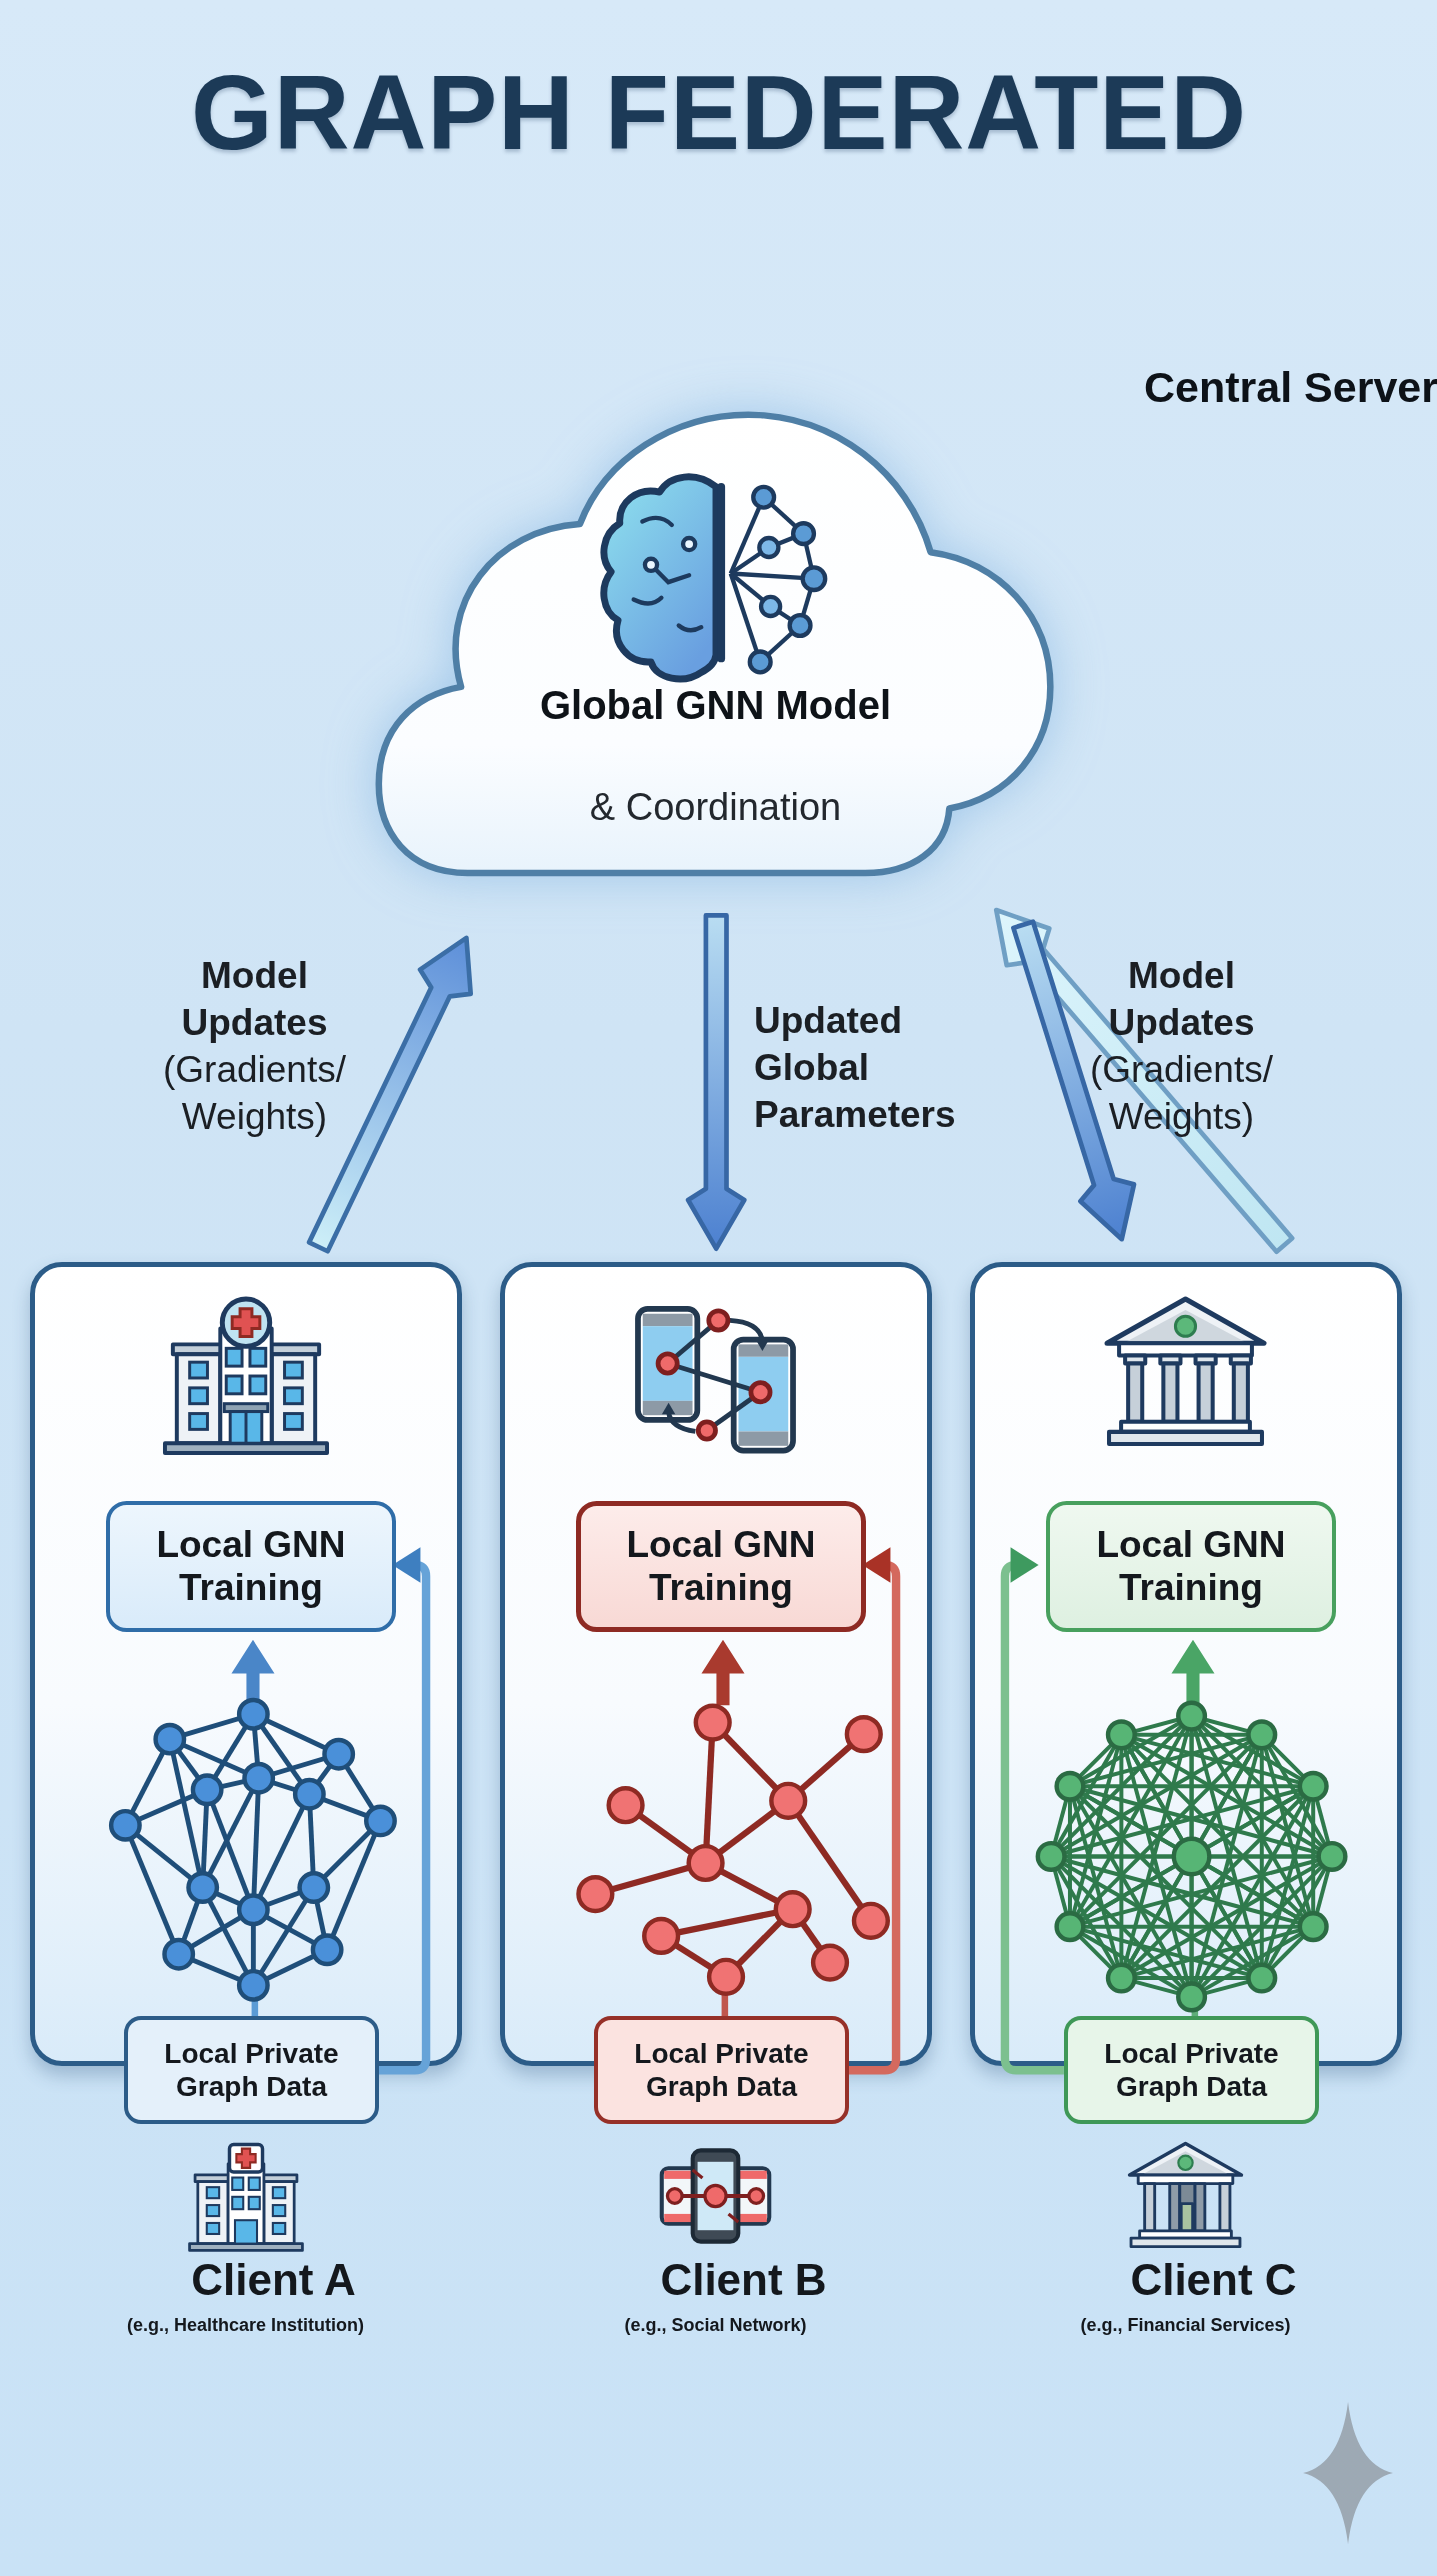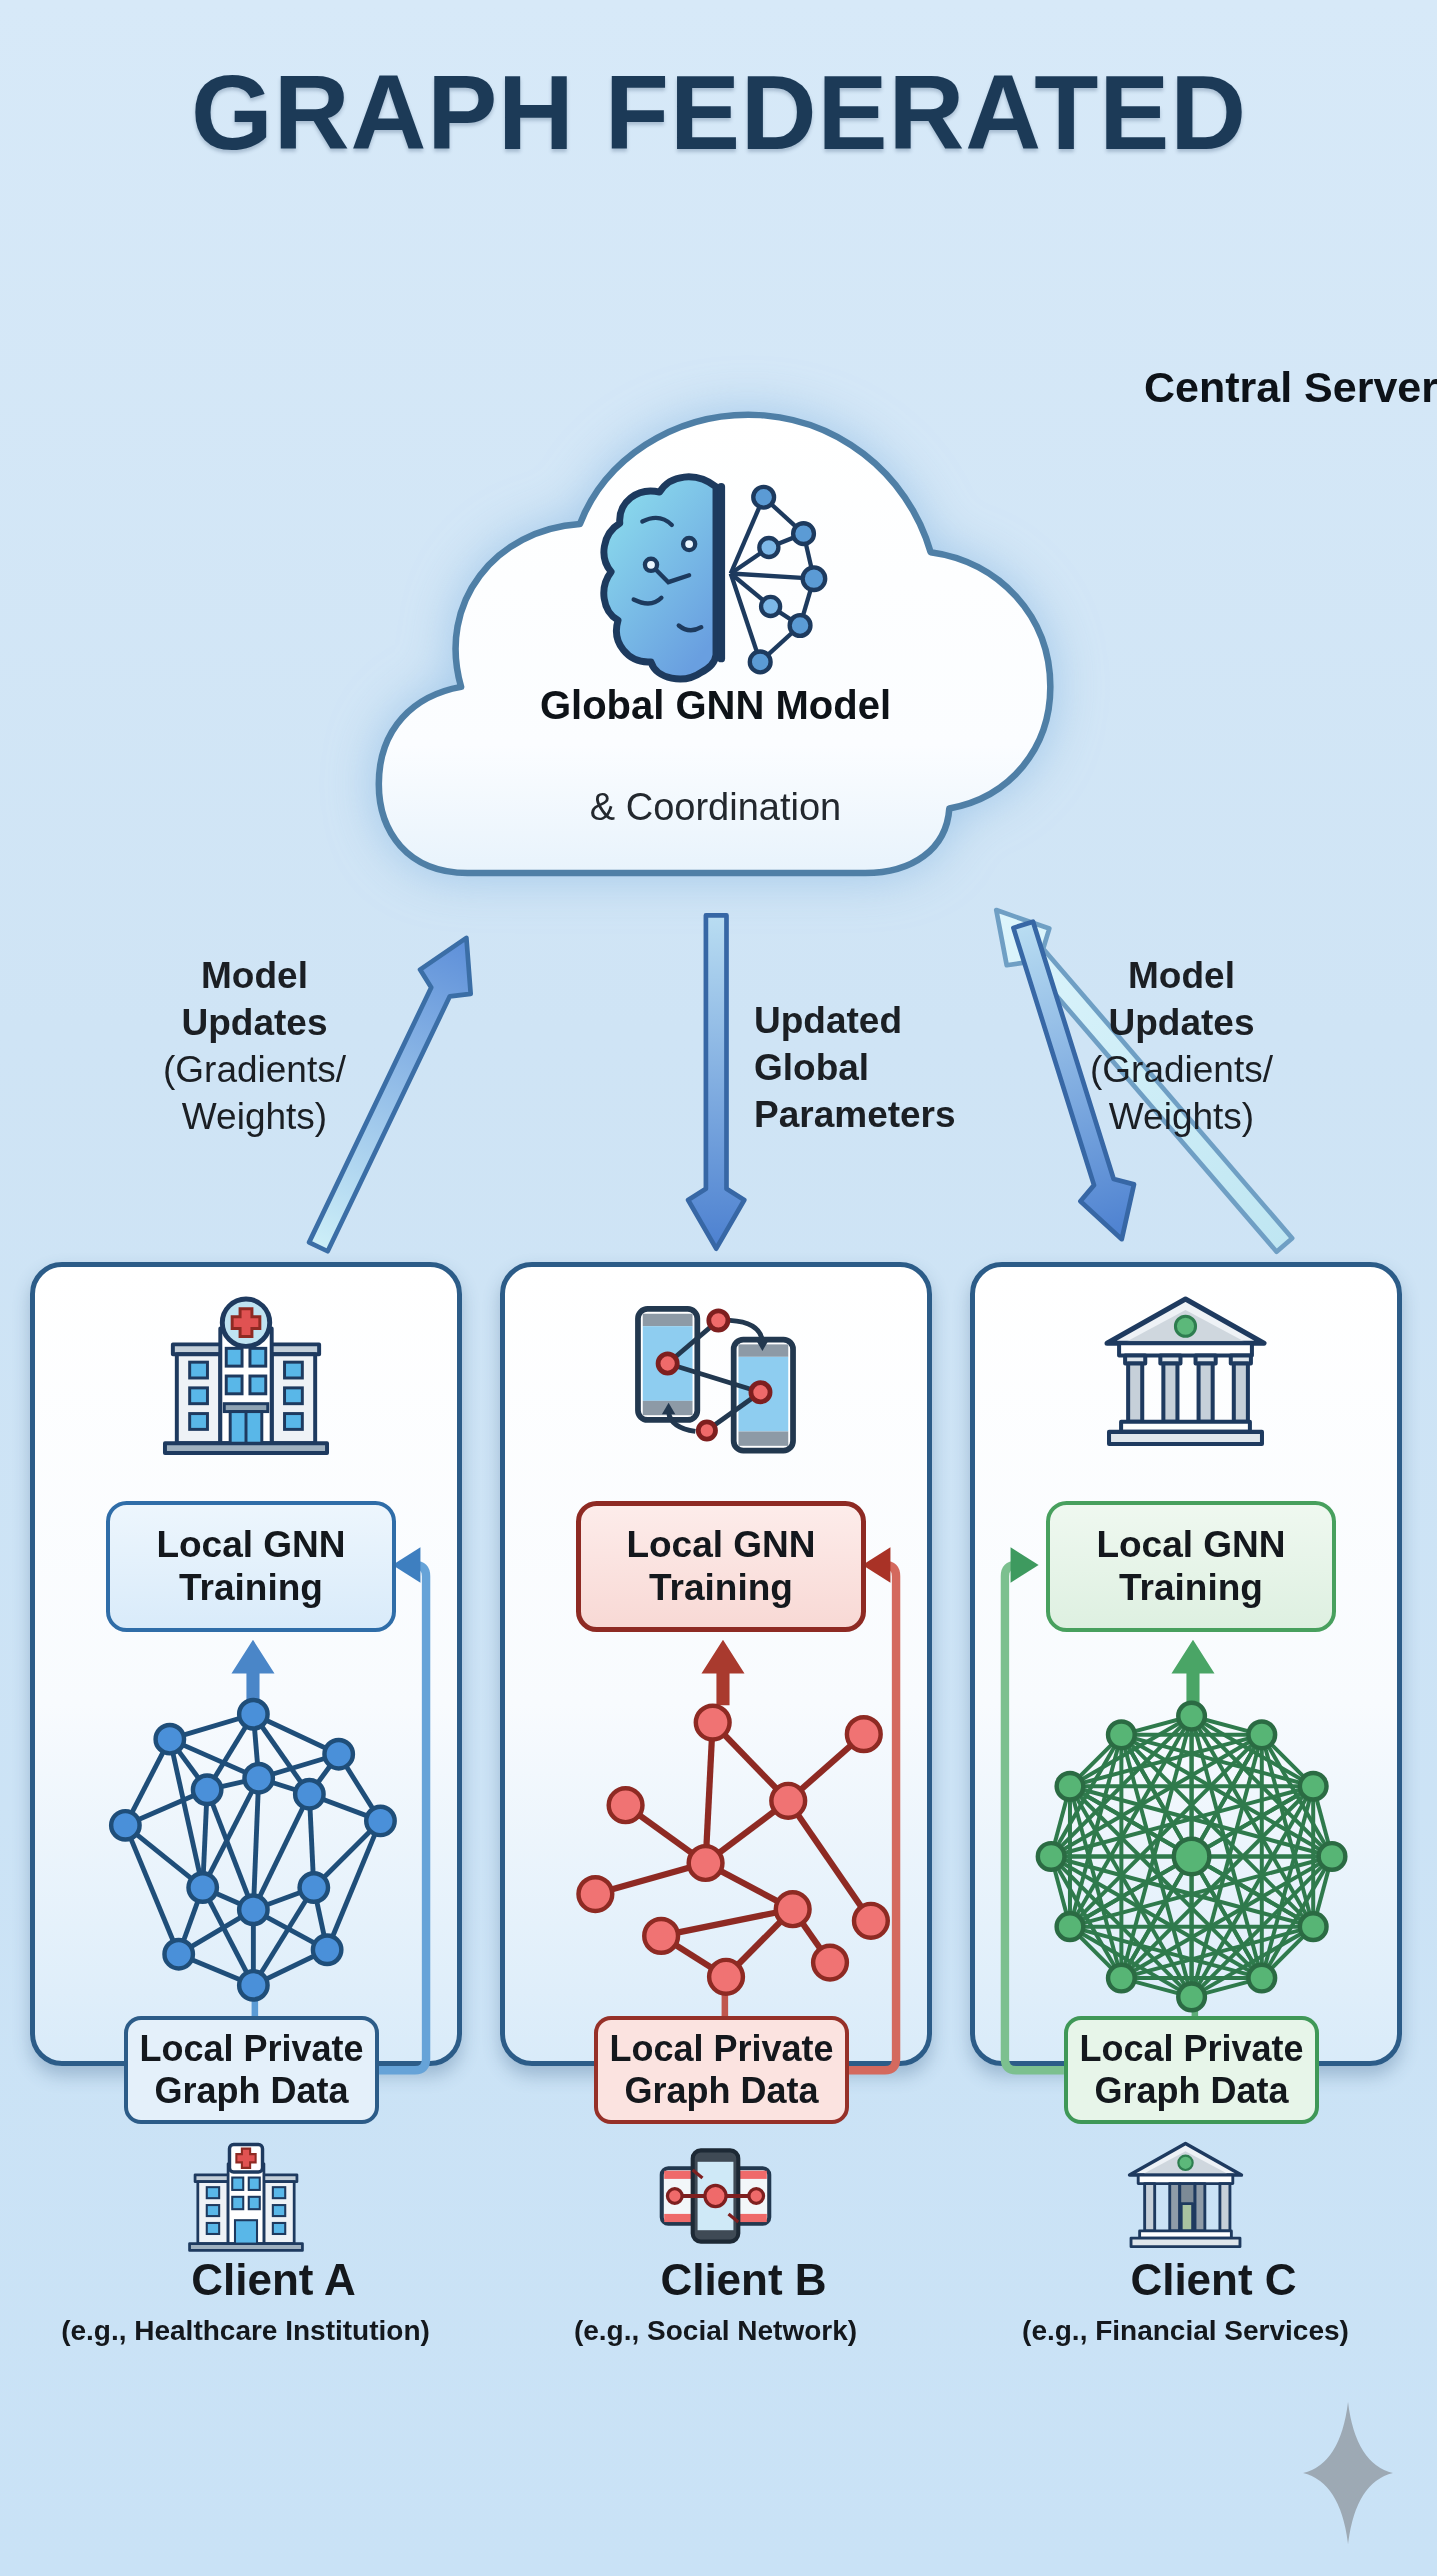--- a/index.html
+++ b/index.html
@@ -35,32 +35,32 @@
          background:linear-gradient(180deg,#ffffff 0%,#f8fbfe 55%,#d9ebf9 100%);
          box-shadow:0 9.4px 17px rgba(50,90,130,.30);}
   #panel-a{left:30px;} #panel-b{left:500px;} #panel-c{left:970px;}
   .panel-art{position:absolute;top:0;left:0;}
   .icon-top{position:absolute;top:26px;left:0;width:421px;text-align:center;}
   .train-box{position:absolute;left:71px;top:234px;width:290px;height:131px;border-radius:20.6px;
              box-sizing:border-box;display:flex;flex-direction:column;align-items:center;justify-content:center;
              font-weight:700;font-size:37px;line-height:1.15;text-align:center;}
   .data-box{position:absolute;left:89px;top:749px;width:255px;height:108px;border-radius:17px;
             box-sizing:border-box;display:flex;flex-direction:column;align-items:center;justify-content:center;
-            font-weight:700;font-size:36px;line-height:1.18;text-align:center;}
+            font-weight:700;font-size:28px;line-height:1.18;text-align:center;}
   #panel-a .train-box{border:4.7px solid #2f6da8;background:linear-gradient(180deg,#edf6fd,#d9ebfa);}
   #panel-b .train-box{border:5.6px solid #8e2a23;background:linear-gradient(180deg,#fdecea,#f8d9d5);}
   #panel-c .train-box{border:4.7px solid #48a05e;background:linear-gradient(180deg,#eff8f0,#def0e1);}
   #panel-a .data-box{border:4.7px solid #2c5c88;background:#e4f0fa;}
   #panel-b .data-box{border:4.7px solid #963028;background:#fbe3e0;}
   #panel-c .data-box{border:4.7px solid #3f9857;background:#e7f5e9;}
   .icon-bottom{position:absolute;top:872px;left:0;width:421px;text-align:center;}
   .client-name{position:absolute;top:988px;left:0;width:421px;text-align:center;
                font-size:44px;font-weight:800;color:#14181d;margin-left:28px;}
   .client-sub{position:absolute;top:1048px;left:0;width:421px;text-align:center;
-              font-size:28px;font-weight:700;color:#14181d;}
+              font-size:18px;font-weight:700;color:#14181d;}
   
   #banner{top:2426px;left:0;width:1438px;height:150px;
           background:linear-gradient(180deg,#1f3f5c,#162f47);
           display:flex;flex-direction:column;align-items:center;justify-content:center;}
   .banner-line{font-size:39px;font-weight:700;color:#ffffff;line-height:1.5;white-space:nowrap;}
   #banner-highlight{color:#a9d6f0;}
   #banner-rest1{margin-left:13px;}
   #arrows-svg,#sparkle-svg{position:absolute;top:0;left:0;pointer-events:none;}
 </style>
 </head>

